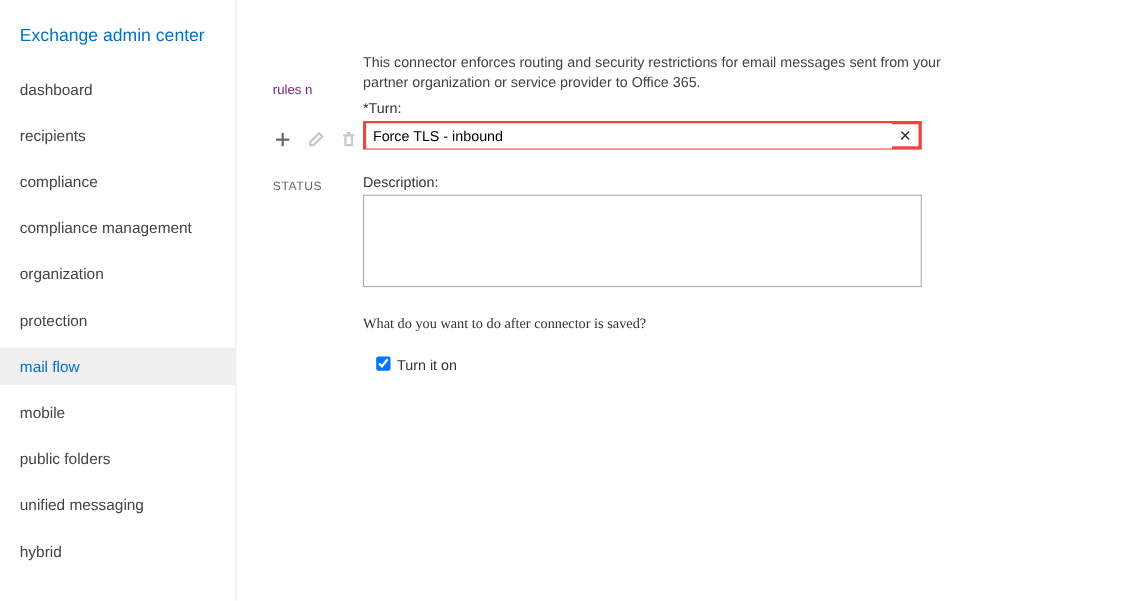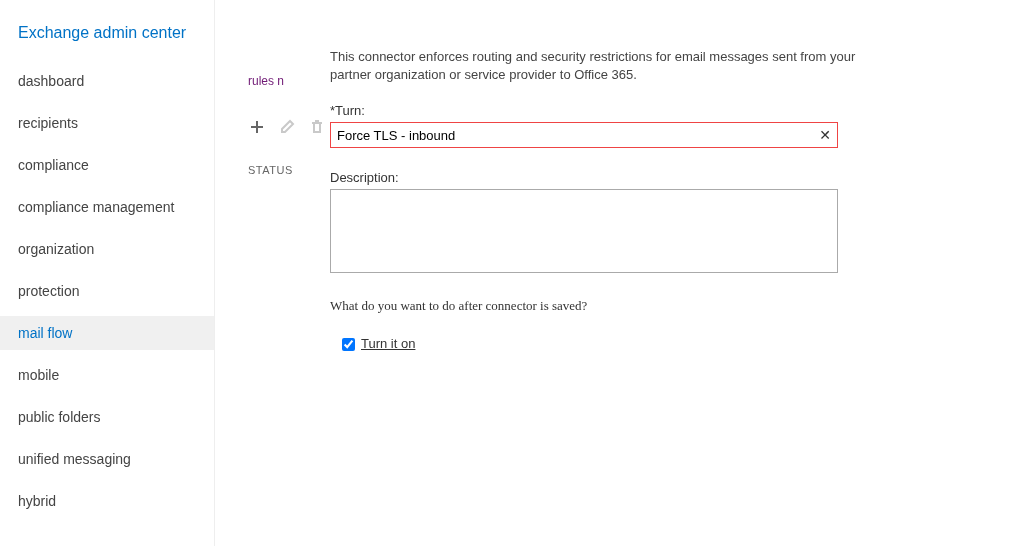--- a/index.html
+++ b/index.html
@@ -91,31 +91,31 @@
     .main {
       position: absolute;
       left: 330px;
       top: 48px;
       width: 560px;
     }
     .intro {
       color: #444;
       font-size: 13px;
       line-height: 1.35;
-      margin-bottom: 20px;
+      margin-bottom: 8px;
     }
     .field-label {
       font-size: 13px;
       color: #333;
       margin-bottom: 4px;
     }
     .name-wrap {
       display: flex;
       align-items: center;
-      border: 1px solid #ef4444;
+      border: 3px solid #ef4444;
       height: 26px;
       width: 508px;
       margin-bottom: 22px;
     }
     .name-input {
       flex: 1;
       border: none;
       outline: none;
       padding: 4px 6px;
       font-size: 13px;
@@ -142,25 +142,24 @@
       padding: 4px;
       margin-bottom: 22px;
     }
     .after-q {
       font-size: 13px;
       margin-bottom: 22px;
       font-family: Liberation Serif, serif;
     }
     .checkbox-row {
       display: flex;
-      align-items: flex-end;
+      align-items: flex-start;
       gap: 6px;
       font-size: 13px;
       padding-left: 12px;
-      text-decoration: underline;
     }
     .checkbox-row input { margin: 0; }
   </style>
 </head>
 <body>
 
 <aside class="sidebar">
   <div class="brand">Exchange admin center</div>
   <nav class="nav" id="nav">
       <div class="nav-item">dashboard</div>

